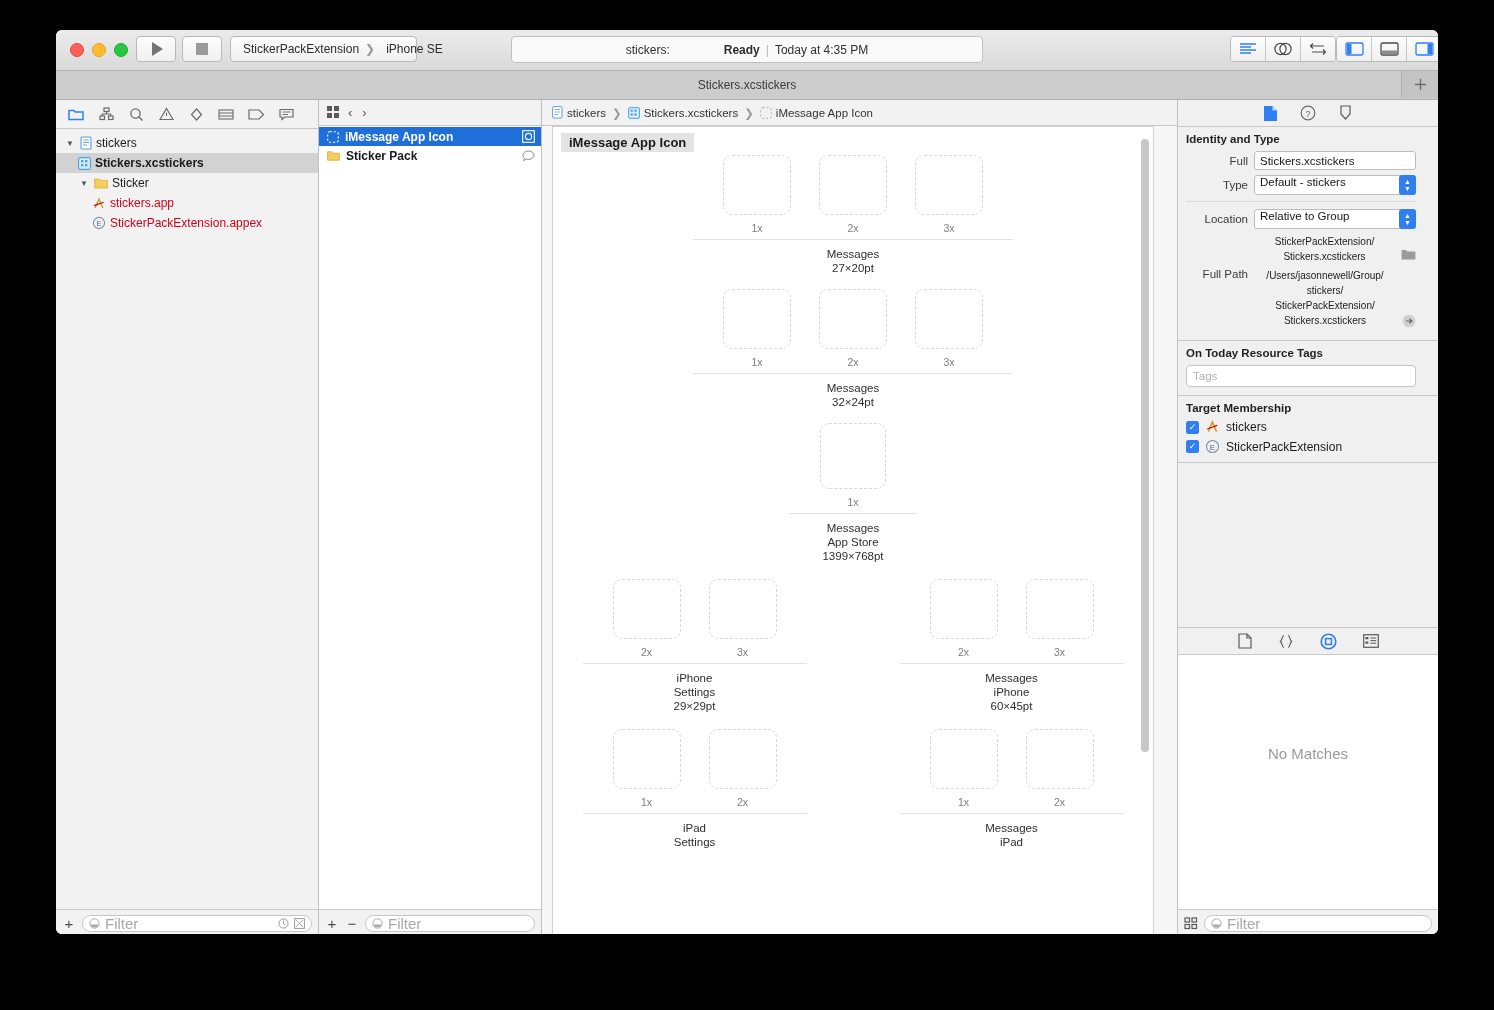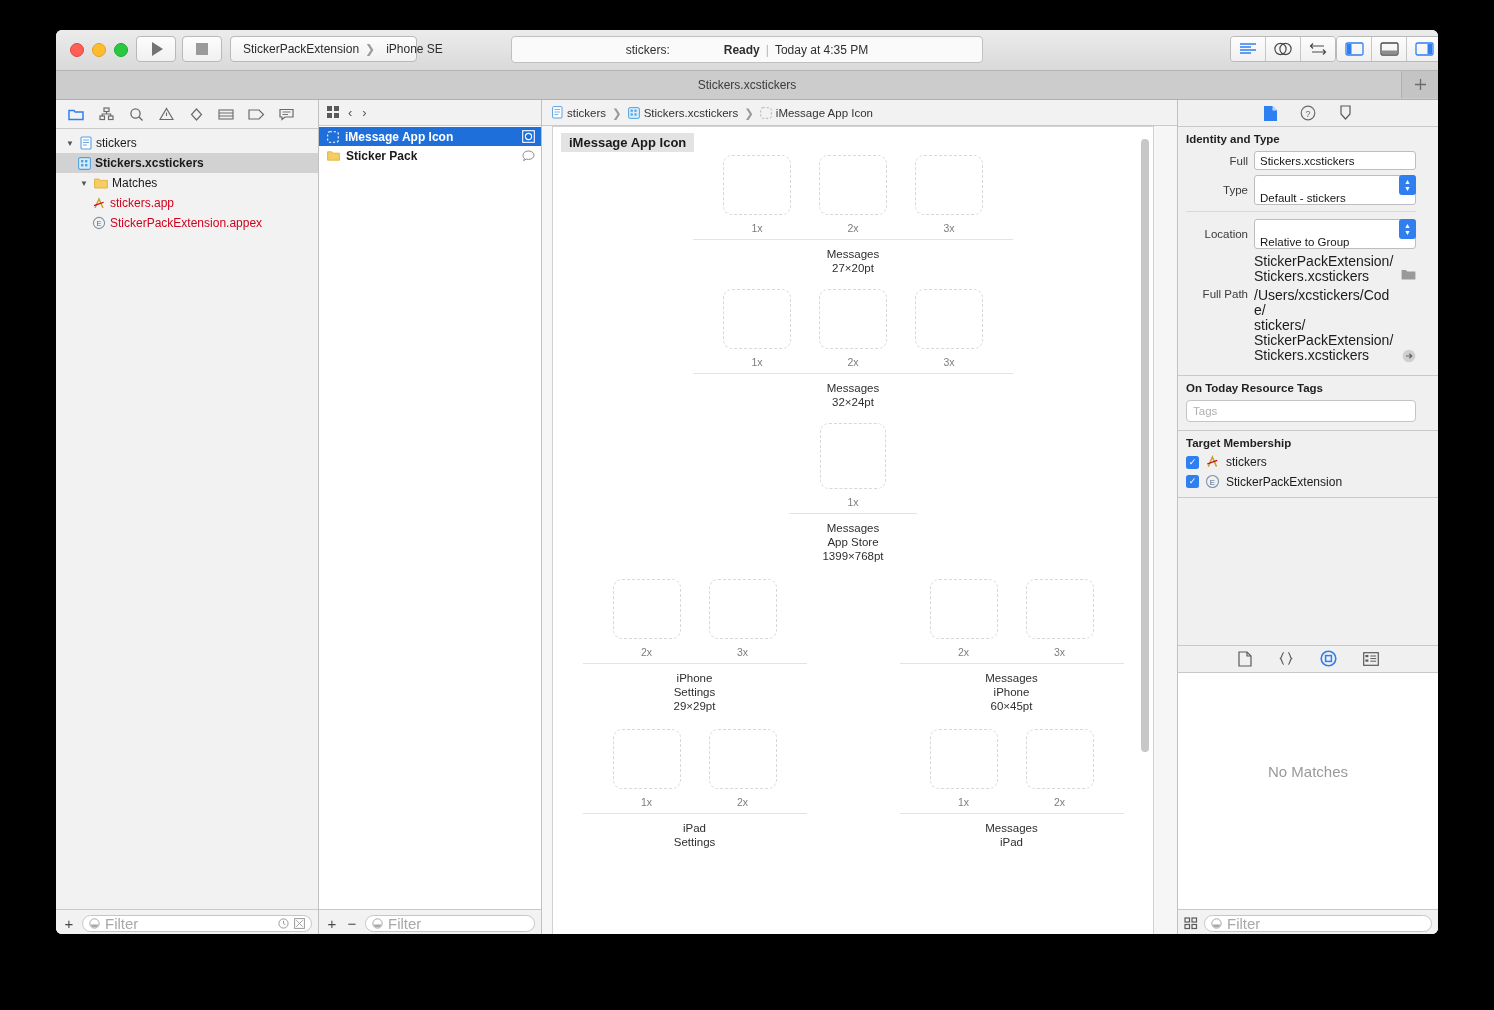--- a/index.html
+++ b/index.html
@@ -125,28 +125,28 @@
   
   .inspbar{height:26px;background:#f0f0f0;border-bottom:1px solid #c9c9c9;
            display:flex;align-items:center;justify-content:center;gap:22px;}
   .inspsec{border-bottom:1px solid #c9c9c9;padding:6px 22px 8px 8px;}
   .inspsec h4{margin:0 0 6px 0;font-size:11.5px;font-weight:bold;color:#1f1f1f;}
   .frow{display:flex;align-items:center;gap:6px;margin-bottom:5px;}
   .flabel{width:62px;text-align:right;font-size:11.5px;color:#3a3a3a;flex-shrink:0;}
   .finput{flex:1;height:19px;background:#fff;border:1px solid #bdbdbd;border-radius:3px;
           font-size:11.5px;color:#151515;display:flex;align-items:center;padding:0 5px;
           box-sizing:border-box;}
-  .fselect{flex:1;height:30px;background:#fff;border:1px solid #bdbdbd;border-radius:3px;
-           font-size:11.5px;color:#151515;display:flex;align-items:flex-end;padding:0 5px;
+  .fselect{flex:1;height:20px;background:#fff;border:1px solid #bdbdbd;border-radius:3px;
+           font-size:11.5px;color:#151515;display:flex;align-items:flex-start;padding:0 5px;
            box-sizing:border-box;position:relative;}
   .stepper{position:absolute;right:-1px;top:-1px;width:17px;height:20px;background:#2f7ff0;
            border-radius:3px;display:flex;flex-direction:column;align-items:center;
            justify-content:center;color:#fff;font-size:7px;line-height:7px;}
   .pathrow{display:flex;gap:6px;margin-bottom:4px;}
-  .pathval{flex:1;font-size:14px;color:#1b1b1b;line-height:15px;word-break:break-all;}
+  .pathval{flex:1;font-size:10px;color:#1b1b1b;line-height:15px;word-break:break-all;text-align:center;}
   .hsep{border-top:1px solid #d8d8d8;margin:6px 0 7px 0;}
   .tagbox{height:20px;background:#fff;border:1px solid #c4c4c4;border-radius:4px;
           display:flex;align-items:center;padding:0 6px;font-size:11.5px;color:#b0b0b0;}
   .trow{display:flex;align-items:center;gap:6px;margin-top:5px;font-size:12px;color:#1a1a1a;}
   .cb{width:13px;height:13px;background:#2f7ff0;border-radius:2.5px;display:flex;
       align-items:center;justify-content:center;color:#fff;font-size:9px;line-height:9px;}
   .inspfill{flex:1;background:#f0f0f0;border-bottom:1px solid #c9c9c9;}
   .libbar{height:26px;background:#f0f0f0;border-bottom:1px solid #c9c9c9;
           display:flex;align-items:center;justify-content:center;gap:26px;}
   .libbody{flex:1;background:#fff;display:flex;align-items:flex-start;justify-content:center;
@@ -337,21 +337,21 @@
               </g>
           </svg>
           <span class="lbl bold">Stickers.xcstickers</span>
         </div>
 
         <div class="row ind1">
           <span class="tw">▼</span>
           <svg width="14" height="12" viewBox="0 0 14 12">
             <path d="M.6 2 H5 L6.2 3.4 H13.4 V11 H.6 Z" fill="#f5cd61" stroke="#e0b23c" stroke-width=".9"></path>
           </svg>
-          <span class="lbl">Matches</span>
+          <span class="lbl">Sticker</span>
         </div>
 
         <div class="row ind2">
           <svg width="14" height="13" viewBox="0 0 14 13">
             <path d="M3 11 L7 2 L11 11" fill="none" stroke="#c9a227" stroke-width="1.4"></path>
             <path d="M2 8.6 L11.6 5.2" fill="none" stroke="#d0021b" stroke-width="1.2"></path>
           </svg>
           <span class="lbl red">stickers.app</span>
         </div>
 
@@ -659,21 +659,21 @@
             <span>StickerPackExtension/</span><br>
             <span>Stickers.xcstickers</span>
           </span>
           <svg width="15" height="13" viewBox="0 0 15 13" style="flex-shrink:0;margin-top:14px">
             <path d="M.6 2 H5 L6.2 3.5 H14.4 V11.5 H.6 Z" fill="#9a9a9a"></path>
           </svg>
         </div>
         <div class="pathrow">
           <span class="flabel">Full Path</span>
           <span class="pathval">
-            <span>/Users/xcstickers/Code/</span><br>
+            <span>/Users/jasonnewell/Group/</span><br>
             <span>stickers/</span><br>
             <span>StickerPackExtension/</span><br>
             <span>Stickers.xcstickers</span>
           </span>
           <svg width="14" height="14" viewBox="0 0 14 14" style="flex-shrink:0;align-self:flex-end">
             <circle cx="7" cy="7" r="6.3" fill="#cfcfcf"></circle>
             <path d="M4 7 H9.3 M7.4 4.8 L9.8 7 L7.4 9.2" fill="none" stroke="#666" stroke-width="1.2"></path>
           </svg>
         </div>
       </div>

